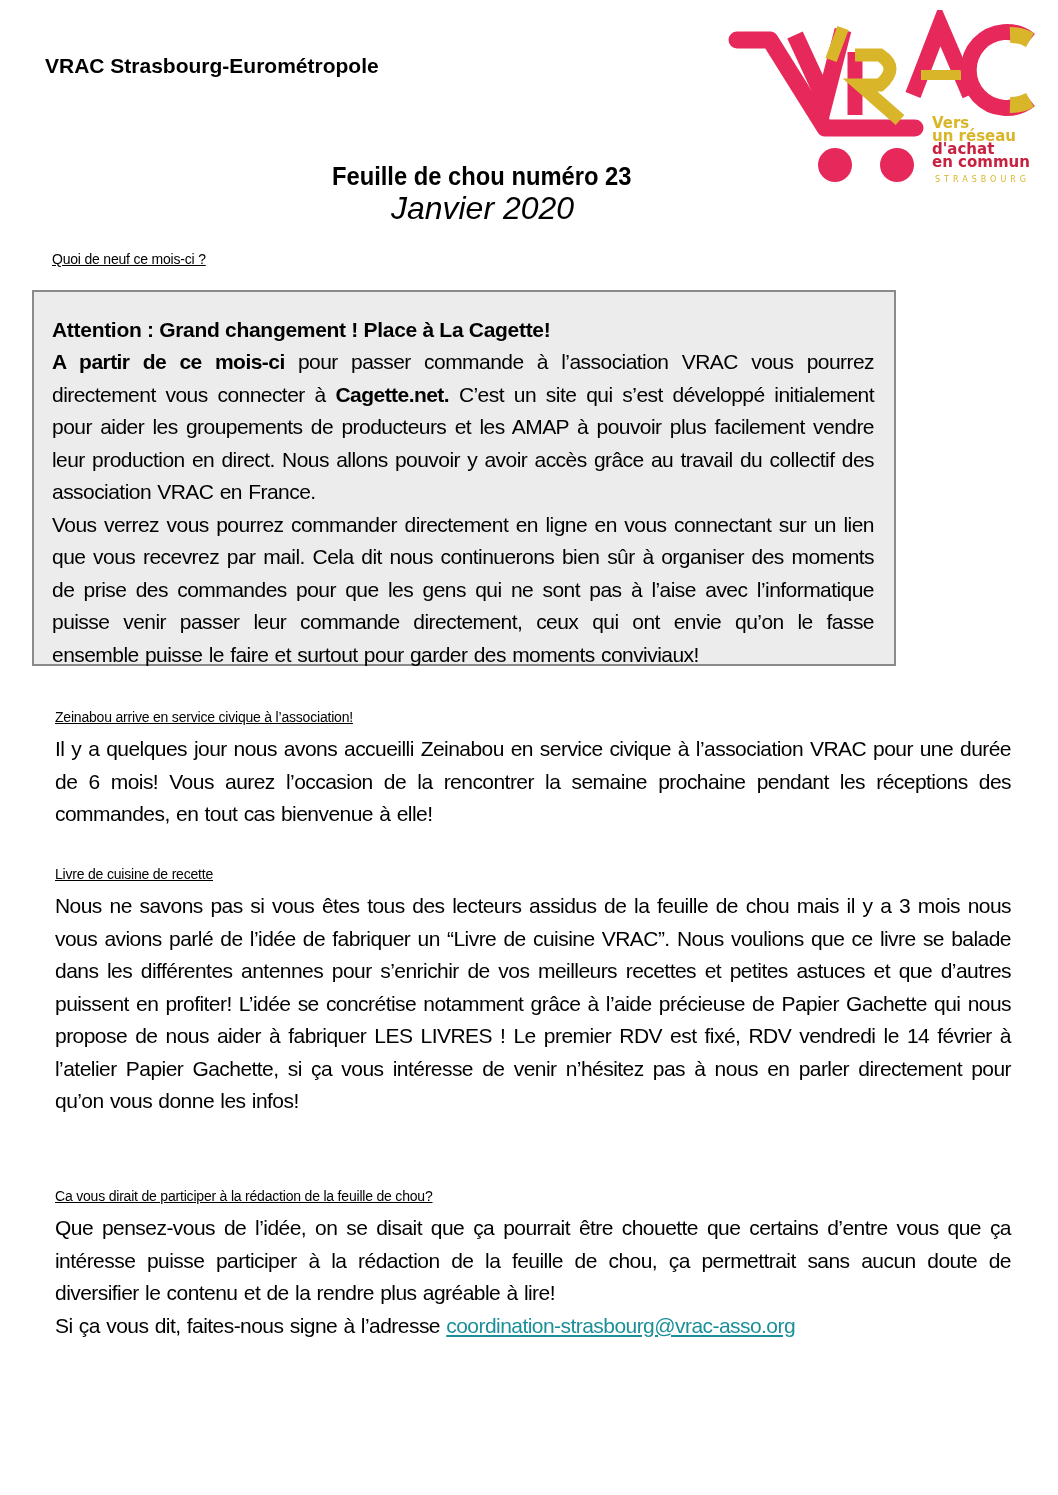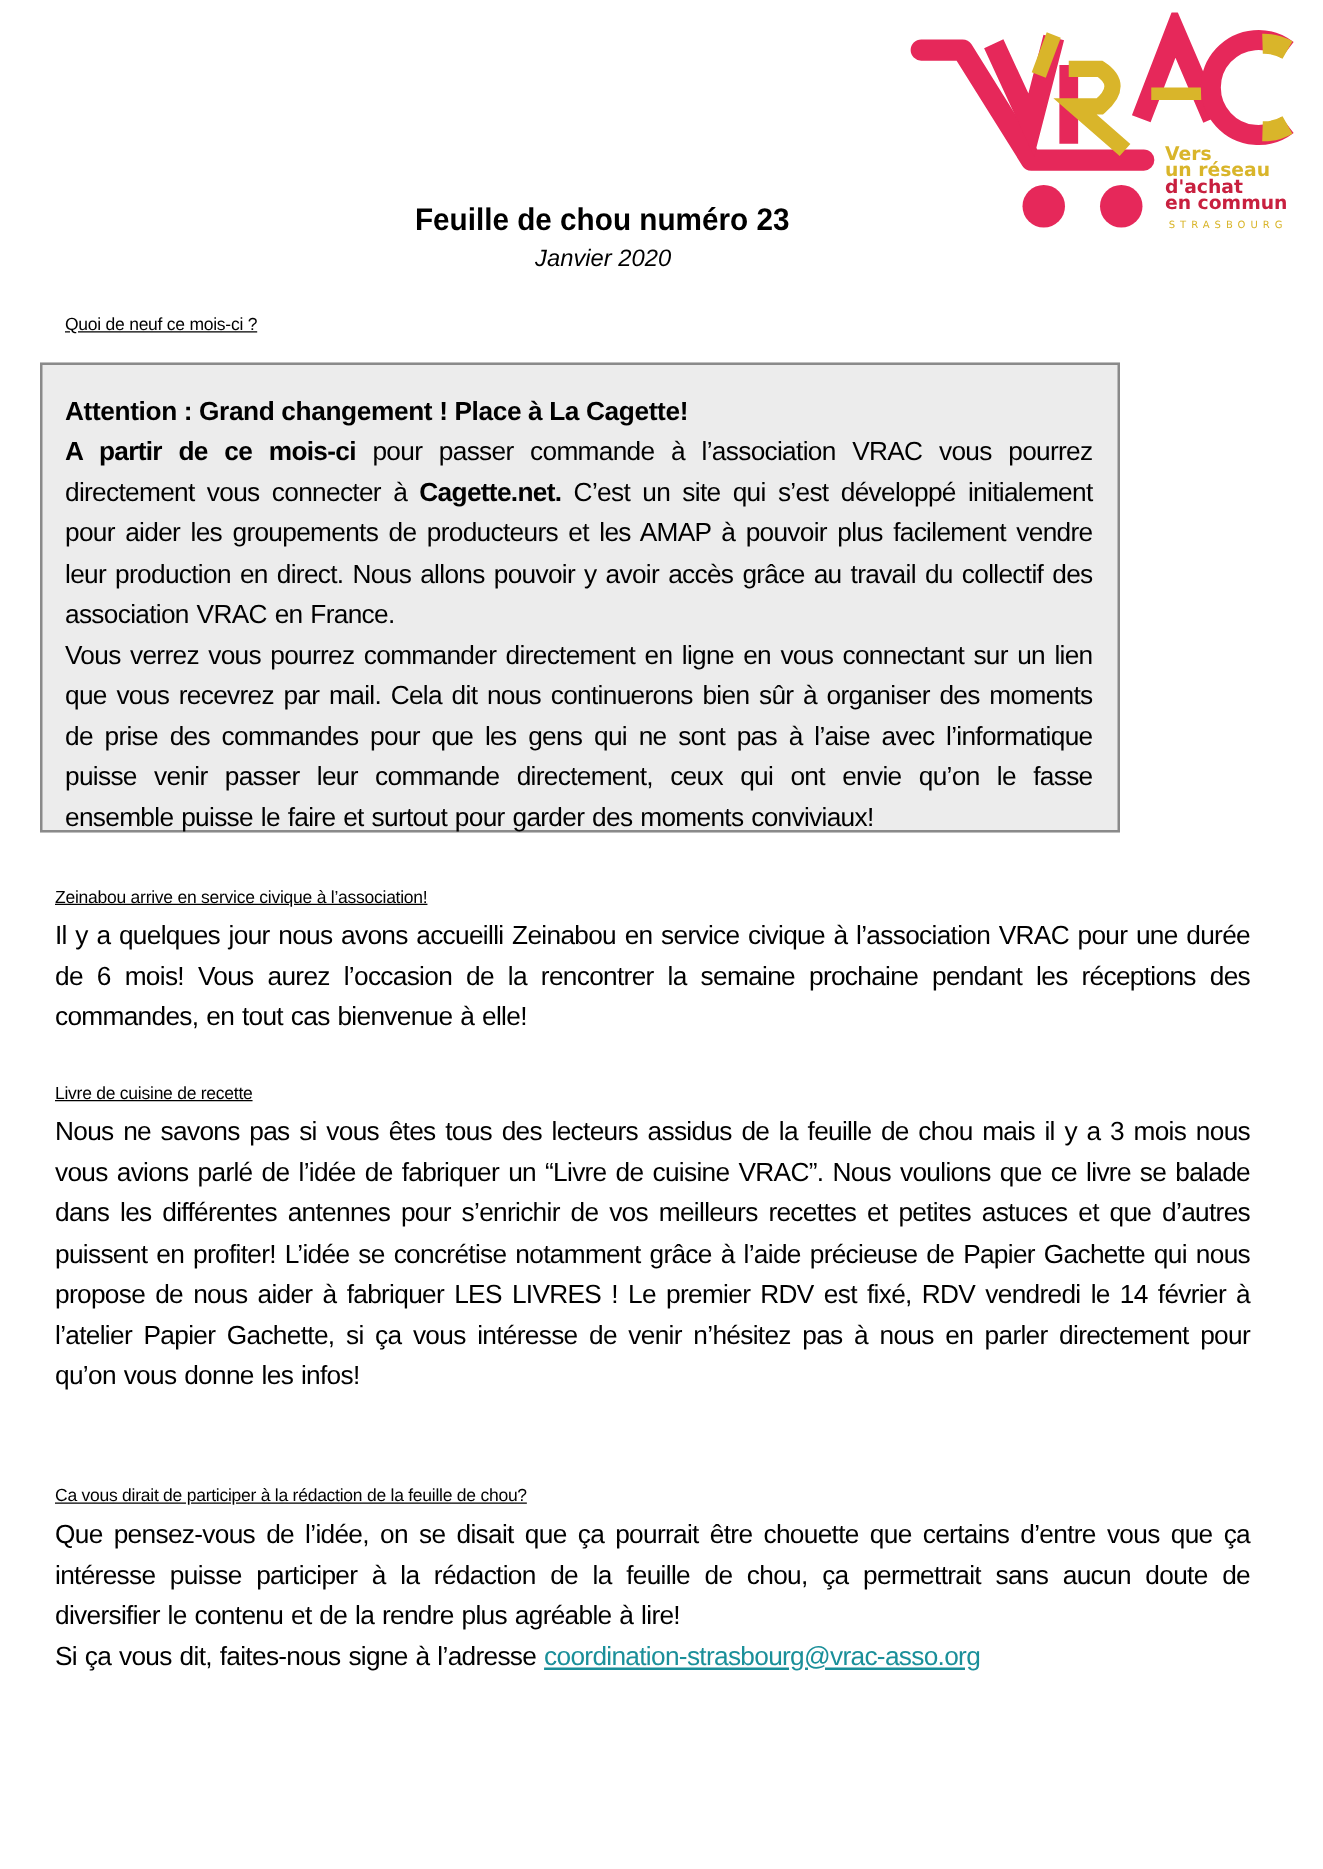--- a/index.html
+++ b/index.html
@@ -6,46 +6,47 @@
   body { width: 1058px; height: 1495px; position: relative; overflow: hidden;
          font-family: "Liberation Sans", sans-serif; color: #000; }
 
   .org { position: absolute; left: 45px; top: 52px; font-size: 21px; line-height: 28px; }
   .org .name { font-weight: bold; }
 
   .logo { position: absolute; left: 725px; top: 10px; width: 320px; height: 175px; }
 
   .title { position: absolute; left: 0; width: 935px; top: 160px; text-align: center; }
   .title .t1 { font-weight: bold; font-size: 25px; line-height: 32px; padding-left: 30px; transform: scaleX(0.95); }
-  .title .t2 { font-style: italic; font-size: 19px; line-height: 32px; padding-left: 30px; }
+  .title .t2 { font-style: italic; font-size: 32px; line-height: 32px; padding-left: 30px; }
 
   .h { font-weight: normal; text-decoration: underline; font-size: 14px; line-height: 32px;
        letter-spacing: -0.2px; }
   .p { font-size: 21px; line-height: 32.5px; text-align: justify; text-align-last: left;
        letter-spacing: -0.55px; word-spacing: 1px; }
 
   .sec0-head { position: absolute; left: 52px; top: 243px; }
 
   .box { position: absolute; left: 32px; top: 290px; width: 864px; height: 376px;
          background: #ececec; border: 2px solid #8a8a8a; box-sizing: border-box; }
   .box-inner { position: absolute; left: 18px; right: 20px; top: 22px; }
   .box .lead { font-weight: bold; font-size: 21px; line-height: 32px; letter-spacing: -0.3px; }
 
-  .sec { position: absolute; left: 44px; width: 956px; }
+  .sec { position: absolute; left: 55px; width: 956px; }
   .sec1 { top: 701px; }
   .sec2 { top: 858px; }
   .sec3 { top: 1180px; }
 
   b { font-weight: bold; }
   a.mail { color: #1a8f99; text-decoration: underline; }
 </style>
 </head>
 <body>
 
 <div class="org">
+  <div class="name">VRAC Strasbourg-Eurométropole</div>
 </div>
 
 <svg class="logo" viewBox="0 0 320 175">
 
   <g>
     <path d="M12 30 L45 30 L100 118 L190 118" fill="none" stroke="#e6285a" stroke-width="17" stroke-linecap="round" stroke-linejoin="round"></path>
     <circle cx="110" cy="155" r="17" fill="#e6285a"></circle>
     <circle cx="172" cy="155" r="17" fill="#e6285a"></circle>
   </g>
 

